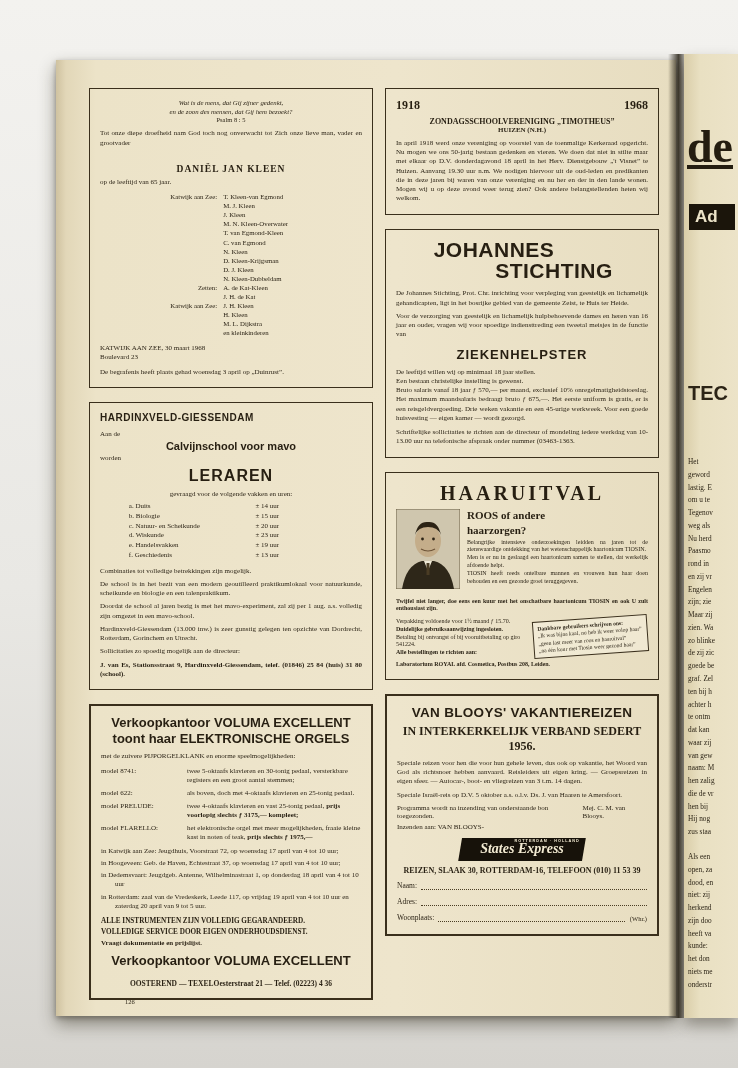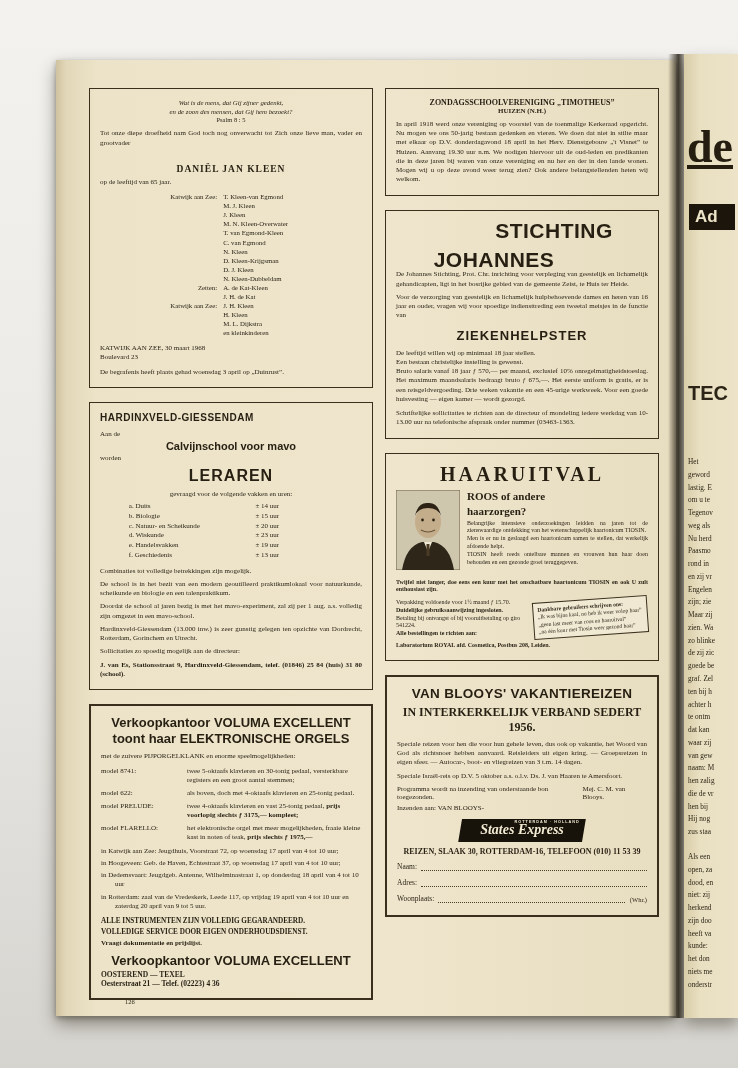--- a/index.html
+++ b/index.html
@@ -54,21 +54,21 @@
   .subj-hours { width:38%; }
   .para { margin-bottom:4px; }
 
   
   .organ-title { font-size:13px; text-align:center; line-height:1.2; }
   .model-row { display:flex; font-size:7px; line-height:1.3; margin-bottom:4px; }
   .model-name { flex:0 0 86px; }
   .model-desc { flex:1; }
   .venue { font-size:7px; line-height:1.3; padding-left:14px; text-indent:-14px; margin-bottom:3px; }
   .caps-line { font-size:7.2px; margin-bottom:3px; }
-  .organ-footer-row { display:flex; justify-content:flex-end; font-size:7.5px; margin-top:1px;flex-direction:column; }
+  .organ-footer-row { display:flex; justify-content:center; font-size:7.5px; margin-top:10px; }
 
   
   .years { display:flex; justify-content:space-between; font-size:12px; font-weight:bold; margin-bottom:4px; }
   .timo-title { font-size:8px; text-align:center; font-weight:bold; }
   .timo-sub { font-size:7px; text-align:center; font-weight:bold; margin-bottom:5px; }
 
   
   .joh-title { font-size:21px; line-height:1.02; letter-spacing:.5px; }
   .joh-l1 { text-align:center; padding-right:56px; }
   .joh-l2 { text-align:center; padding-left:64px; margin-bottom:8px; }
@@ -282,28 +282,32 @@
           <span>Oesterstraat 21 — Telef. (02223) 4 36</span>
         </div>
       </div>
 
       <div class="page-num">126</div>
     </div>
 
     <div class="col col-right">
 
       <div class="adbox">
+        <div class="years">
+          <span>1918</span>
+          <span>1968</span>
+        </div>
         <div class="timo-title">ZONDAGSSCHOOLVERENIGING „TIMOTHEUS”</div>
         <div class="timo-sub">HUIZEN (N.H.)</div>
         <div class="body-t just">In april 1918 werd onze vereniging op voorstel van de toenmalige Kerkeraad opgericht. Nu mogen we ons 50-jarig bestaan gedenken en vieren. We doen dat niet in stilte maar met elkaar op D.V. donderdagavond 18 april in het Herv. Dienstgebouw „'t Visnet” te Huizen. Aanvang 19.30 uur n.m. We nodigen hiervoor uit de oud-leden en predikanten die in deze jaren bij waren van onze vereniging en nu her en der in den lande wonen. Mogen wij u op deze avond weer terug zien? Ook andere belangstellenden heten wij welkom.</div>
       </div>
 
       <div class="adbox">
+        <div class="joh-title joh-l1 sans b">JOHANNES</div>
         <div class="joh-title joh-l2 sans b">STICHTING</div>
-        <div class="joh-title joh-l1 sans b">JOHANNES</div>
         <div class="body-t just para">De Johannes Stichting, Prot. Chr. inrichting voor verpleging van geestelijk en lichamelijk gehandicapten, ligt in het bosrijke gebied van de gemeente Zeist, te Huis ter Heide.</div>
         <div class="body-t just para">Voor de verzorging van geestelijk en lichamelijk hulpbehoevende dames en heren van 16 jaar en ouder, vragen wij voor spoedige indiensttreding een tweetal meisjes in de functie van</div>
         <div class="zieken sans b">ZIEKENHELPSTER</div>
         <div class="body-t">De leeftijd willen wij op minimaal 18 jaar stellen.</div>
         <div class="body-t">Een bestaan christelijke instelling is gewenst.</div>
         <div class="body-t just para">Bruto salaris vanaf 18 jaar ƒ 570,— per maand, exclusief 10% onregelmatigheidstoeslag. Het maximum maandsalaris bedraagt bruto ƒ 675,—. Het eerste uniform is gratis, er is een reisgeldvergoeding. Drie weken vakantie en een 45-urige werkweek. Voor een goede huisvesting — eigen kamer — wordt gezorgd.</div>
         <div class="body-t just" style="margin-top:5px">Schriftelijke sollicitaties te richten aan de directeur of mondeling iedere werkdag van 10-13.00 uur na telefonische afspraak onder nummer (03463-1363.</div>
       </div>
 
       <div class="adbox">

